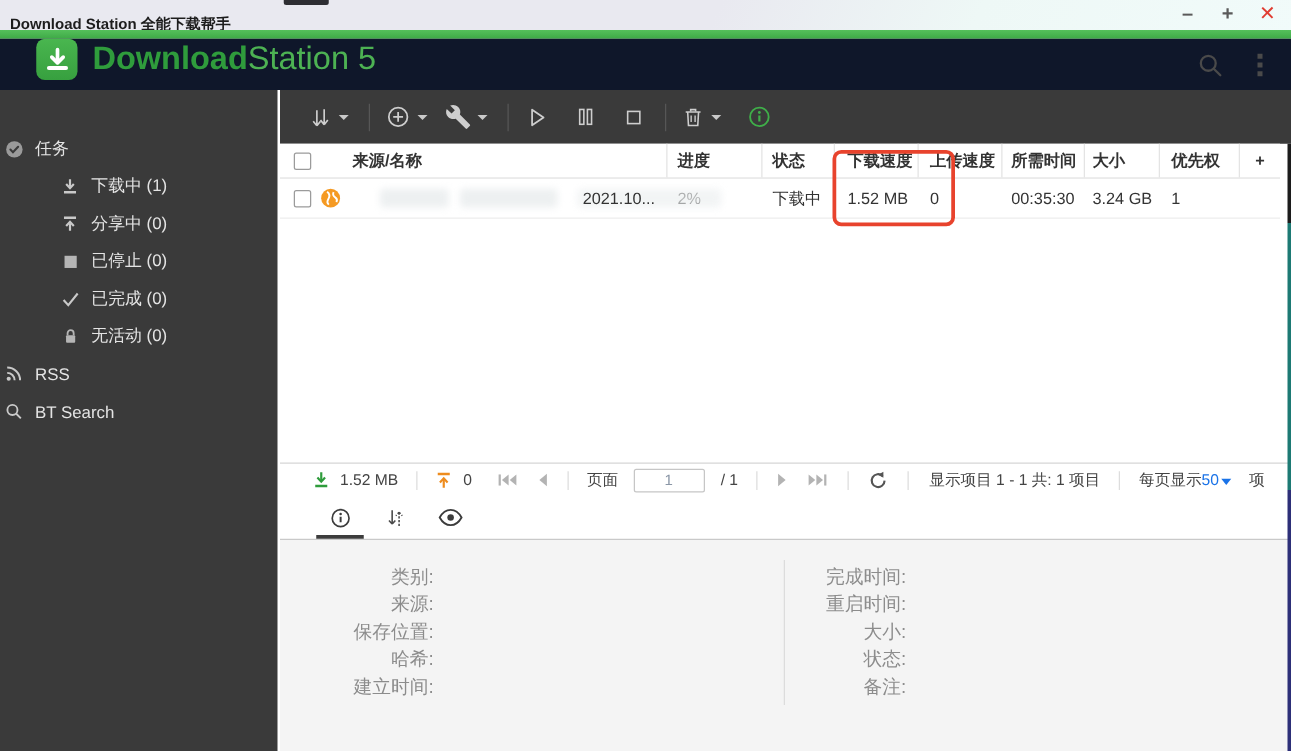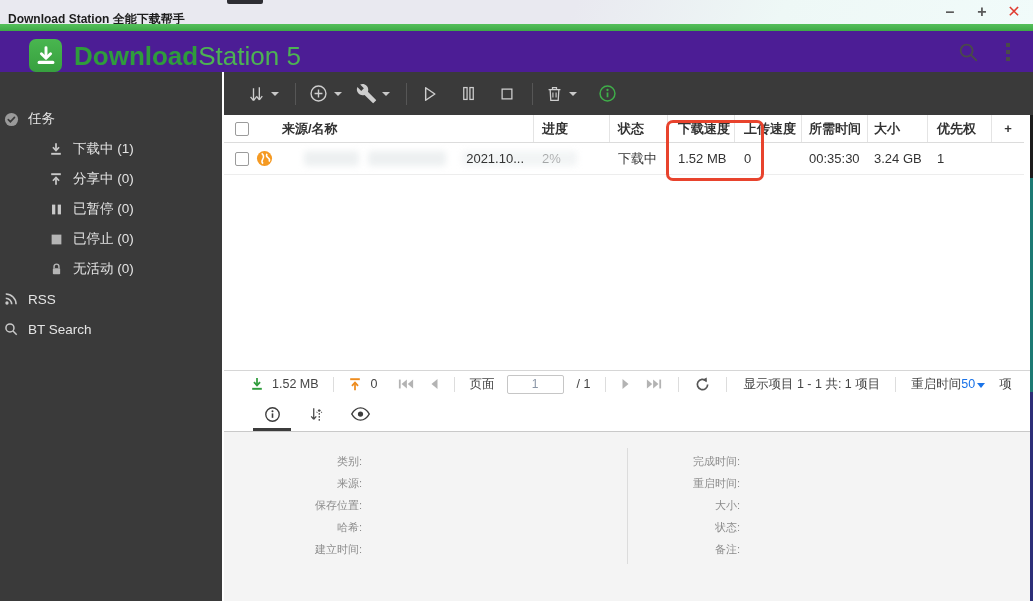--- a/index.html
+++ b/index.html
@@ -15,21 +15,21 @@
   .win-btn { width:18px; height:18px; display:flex; align-items:center; justify-content:center;
     font-size:16px; font-weight:bold; color:#5a5a5a; cursor:default; line-height:1; }
   .win-btn.close { color:#e03c31; }
   .artifact { position:absolute; left:227px; top:0; width:36px; height:4px; background:#2e2e33; border-radius:0 0 2px 2px; }
 
   
   .greenbar { position:absolute; left:0; top:24px; width:1033px; height:7px;
     background:linear-gradient(#55c05b,#3ea946); }
 
   
-  .appheader { position:absolute; left:0; top:31px; width:1033px; height:41px; background:#4c1d95; display:flex; align-items:flex-end; }
+  .appheader { position:absolute; left:0; top:31px; width:1033px; height:41px; background:#0f172a; display:flex; align-items:flex-start; }
   .logo { width:33px; height:33px; margin-left:29px; border-radius:7px;
     background:linear-gradient(#49b64f,#37a03f); display:flex; align-items:center; justify-content:center; }
   .brand { margin-left:12px; font-size:26px; letter-spacing:0; }
   .brand b { color:#2f9c3c; font-weight:bold; }
   .brand span { color:#4db253; font-weight:normal; }
   .header-actions { position:absolute; right:22px; top:0; height:41px; display:flex; align-items:center; gap:26px; }
 
   
   .sidebar { position:absolute; left:0; top:72px; width:222px; height:529px; background:#3a3a3a; padding-top:32px; }
   .side-row { height:30px; display:flex; align-items:center; color:#e4e4e4; font-size:13.5px;
@@ -89,21 +89,21 @@
     border-top:5px solid #1a73e8; display:inline-block; margin-left:2px; }
 
   
   .tabbar { position:absolute; left:0; top:325px; width:808px; height:35px; background:#fff;
     border-bottom:1px solid #c9c9c9; display:flex; align-items:center; padding-left:26px; }
   .dtab { width:44px; height:100%; display:flex; align-items:center; justify-content:center; position:relative; }
   .dtab.active::after { content:""; position:absolute; left:3px; right:3px; bottom:0; height:3px; background:#3c3c3c; }
 
   
   .details { position:absolute; left:0; top:360px; width:808px; height:169px; background:#f4f4f4; }
-  .dcol { position:absolute; top:18px; font-size:11px; color:#8c8c8c;margin-left:15px; }
+  .dcol { position:absolute; top:18px; font-size:15px; color:#8c8c8c; }
   .dcol .drow { height:22px; display:flex; align-items:center; justify-content:flex-end; }
   .dcol-left { left:0; width:123px; }
   .dcol-right { left:406px; width:95px; }
   .dsep { position:absolute; left:403px; top:16px; width:1px; height:116px; background:#dcdcdc; }
 
   
   .edge-strip { position:absolute; right:0; top:115px; width:3px; height:486px;
     background:linear-gradient(#1c1c1c 0 13%, #1d7a74 13% 57%, #2d2f78 57% 100%); }
 
   svg { display:block; }
@@ -177,39 +177,38 @@
     <span class="ic">
       <svg width="14" height="14" viewBox="0 0 16 16">
         <path d="M2.5 2.5h11" stroke="#c9c9c9" stroke-width="2.2"></path>
         <path d="M8 14.5v-7" stroke="#c9c9c9" stroke-width="2"></path>
         <path d="M4.5 10L8 6.2l3.5 3.8" stroke="#c9c9c9" stroke-width="2" fill="none"></path>
       </svg>
     </span>
     <span>分享中 (0)</span>
   </div>
 
-  <div class="side-row lvl-1">
-    <span class="ic">
-      <svg width="13" height="13" viewBox="0 0 16 16">
-        <rect x="2.5" y="2" width="4" height="12" fill="#c9c9c9"></rect>
-          <rect x="9.5" y="2" width="4" height="12" fill="#c9c9c9"></rect>
-      </svg>
-    </span>
-    <span>已暂停 (0)</span>
-  </div>
 
   <div class="side-row lvl-1">
     <span class="ic">
       <svg width="13" height="13" viewBox="0 0 16 16">
           <rect x="2" y="2" width="12" height="12" fill="#b5b5b5"></rect>
         </svg>
     </span>
     <span>已停止 (0)</span>
   </div>
 
+  <div class="side-row lvl-1">
+    <span class="ic">
+      <svg width="15" height="15" viewBox="0 0 16 16">
+        <path d="M2 8.5l4 4.5L14 3" stroke="#c9c9c9" stroke-width="1.8" fill="none"></path>
+      </svg>
+    </span>
+    <span>已完成 (0)</span>
+  </div>
 
 
   <div class="side-row lvl-1">
     <span class="ic">
       <svg width="13" height="14" viewBox="0 0 16 16">
         <path d="M5 7V5a3 3 0 0 1 6 0v2" stroke="#b5b5b5" stroke-width="1.8" fill="none"></path>
         <rect x="3.5" y="7" width="9" height="7.5" rx="1" fill="#b5b5b5"></rect>
       </svg>
     </span>
     <span>无活动 (0)</span>
@@ -388,21 +387,21 @@
     <span class="psep" style="margin:0 16px;"></span>
     <span>
       <svg width="15" height="15" viewBox="0 0 16 16">
         <path d="M13.5 8a5.5 5.5 0 1 1-1.6-3.9" fill="none" stroke="#555" stroke-width="1.8"></path>
         <polygon points="12.5,0.5 12.5,5.5 8,3" fill="#555"></polygon>
       </svg>
     </span>
     <span class="psep" style="margin:0 16px;"></span>
     <span>显示项目 1 - 1 共: 1 项目</span>
     <span class="psep" style="margin:0 15px;"></span>
-    <span>重启时间</span>
+    <span>每页显示</span>
     <span class="blue" style="">
       <span>50</span><span class="caret-blue"></span>
     </span>
     <span style="margin-left:14px; white-space:nowrap;">项</span>
   </div>
 
   <div class="tabbar">
     <div class="dtab active">
       <svg width="19" height="19" viewBox="0 0 24 24">
         <circle cx="12" cy="12" r="8.5" fill="none" stroke="#3c3c3c" stroke-width="1.7"></circle>

